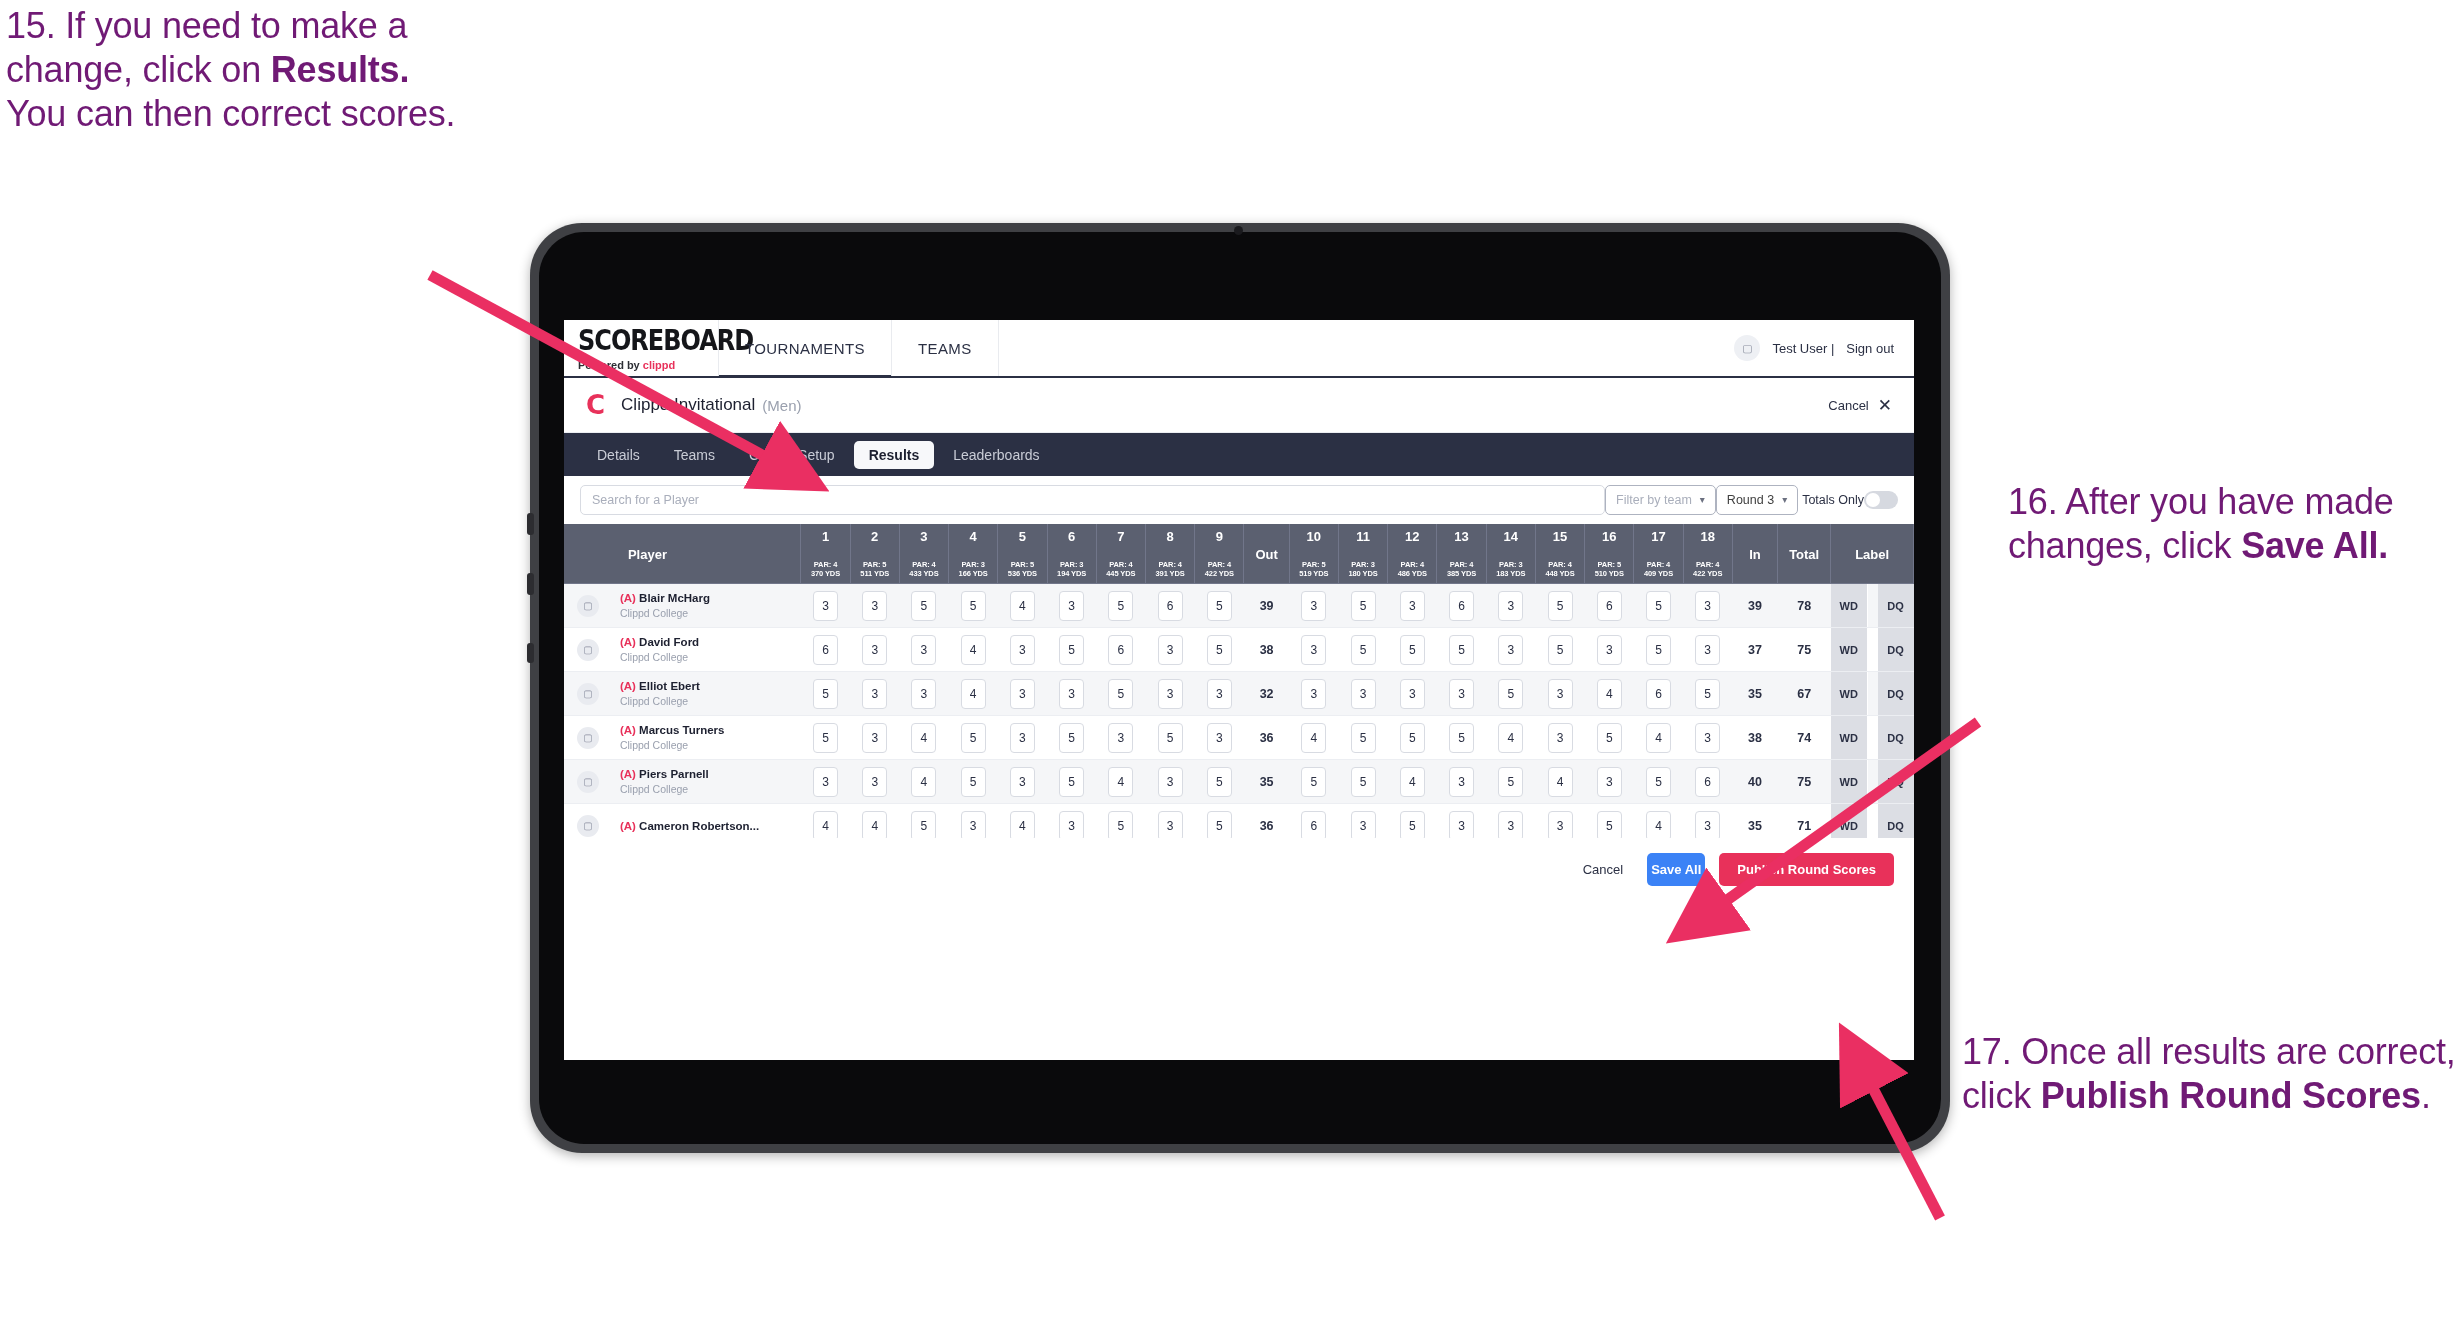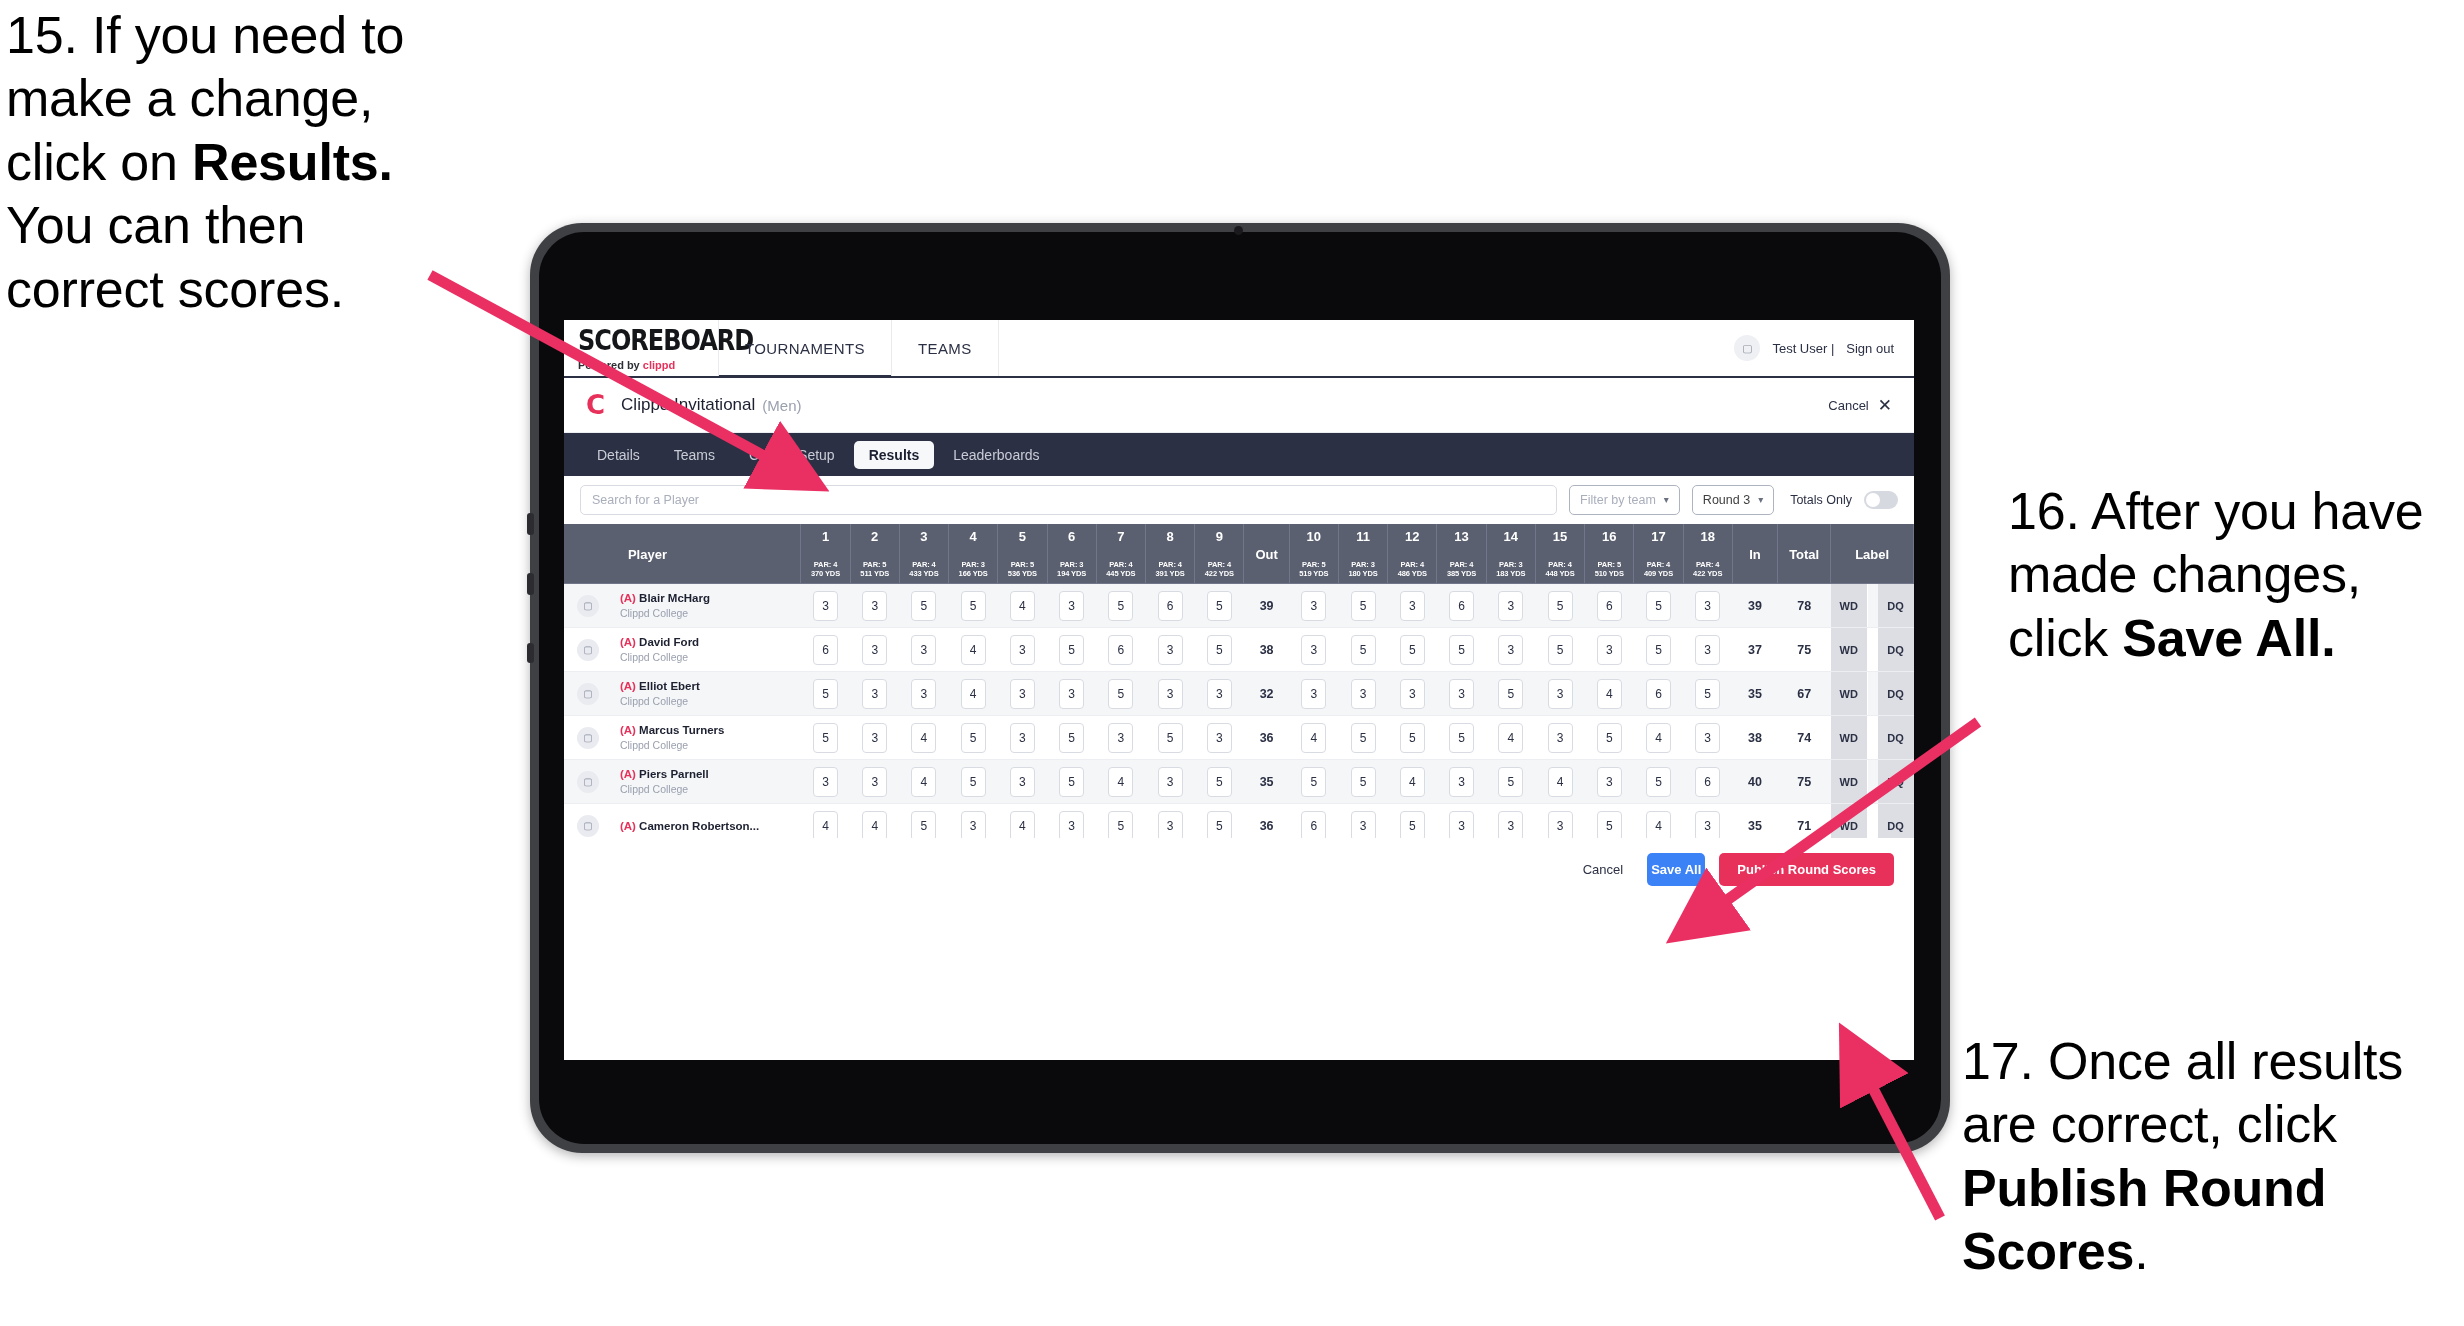--- a/index.html
+++ b/index.html
@@ -7,22 +7,22 @@
     width: 2464px; height: 1326px;
     background: #ffffff;
     font-family: "Liberation Sans", sans-serif;
     overflow: hidden;
   }
   #stage { position: relative; width: 2464px; height: 1326px; }
 
   
   .note {
     position: absolute;
-    color: #000000;
-    font-size: 52px;
+    color: #701a75;
+    font-size: 36px;
     line-height: 1.22;
     font-weight: 400;
     letter-spacing: -0.2px;
   }
   .note b { font-weight: 700; }
   #note-15 { left: 6px;   top: 4px;    width: 470px; }
   #note-16 { left: 2008px; top: 480px;  width: 420px; }
   #note-17 { left: 1962px; top: 1030px; width: 500px; }
 
   
@@ -124,21 +124,21 @@
   }
   .tab {
     font-size: 14px; color: #c9ccd6; padding: 6px 15px;
     border-radius: 5px; cursor: pointer; white-space: nowrap;
   }
   .tab.active { background: #f7f8fa; color: #1d2030; font-weight: 600; }
 
   
   #toolbar {
     height: 48px; display: flex; align-items: center;
-    padding: 0 16px; gap: 12px; background: #ffffff;
+    padding: 0 16px; background: #ffffff;
   }
   #searchbox {
     flex: 1; height: 30px; border: 1px solid #d8dbe2; border-radius: 5px;
     display: flex; align-items: center; padding: 0 11px;
     font-size: 12.5px; color: #a9aebb; background: #fff;
   }
   .selbox {
     height: 30px; border: 1px solid #aeb3c0; border-radius: 5px;
     display: flex; align-items: center; gap: 8px; padding: 0 10px;
     font-size: 12.5px; background: #fff; cursor: pointer;

